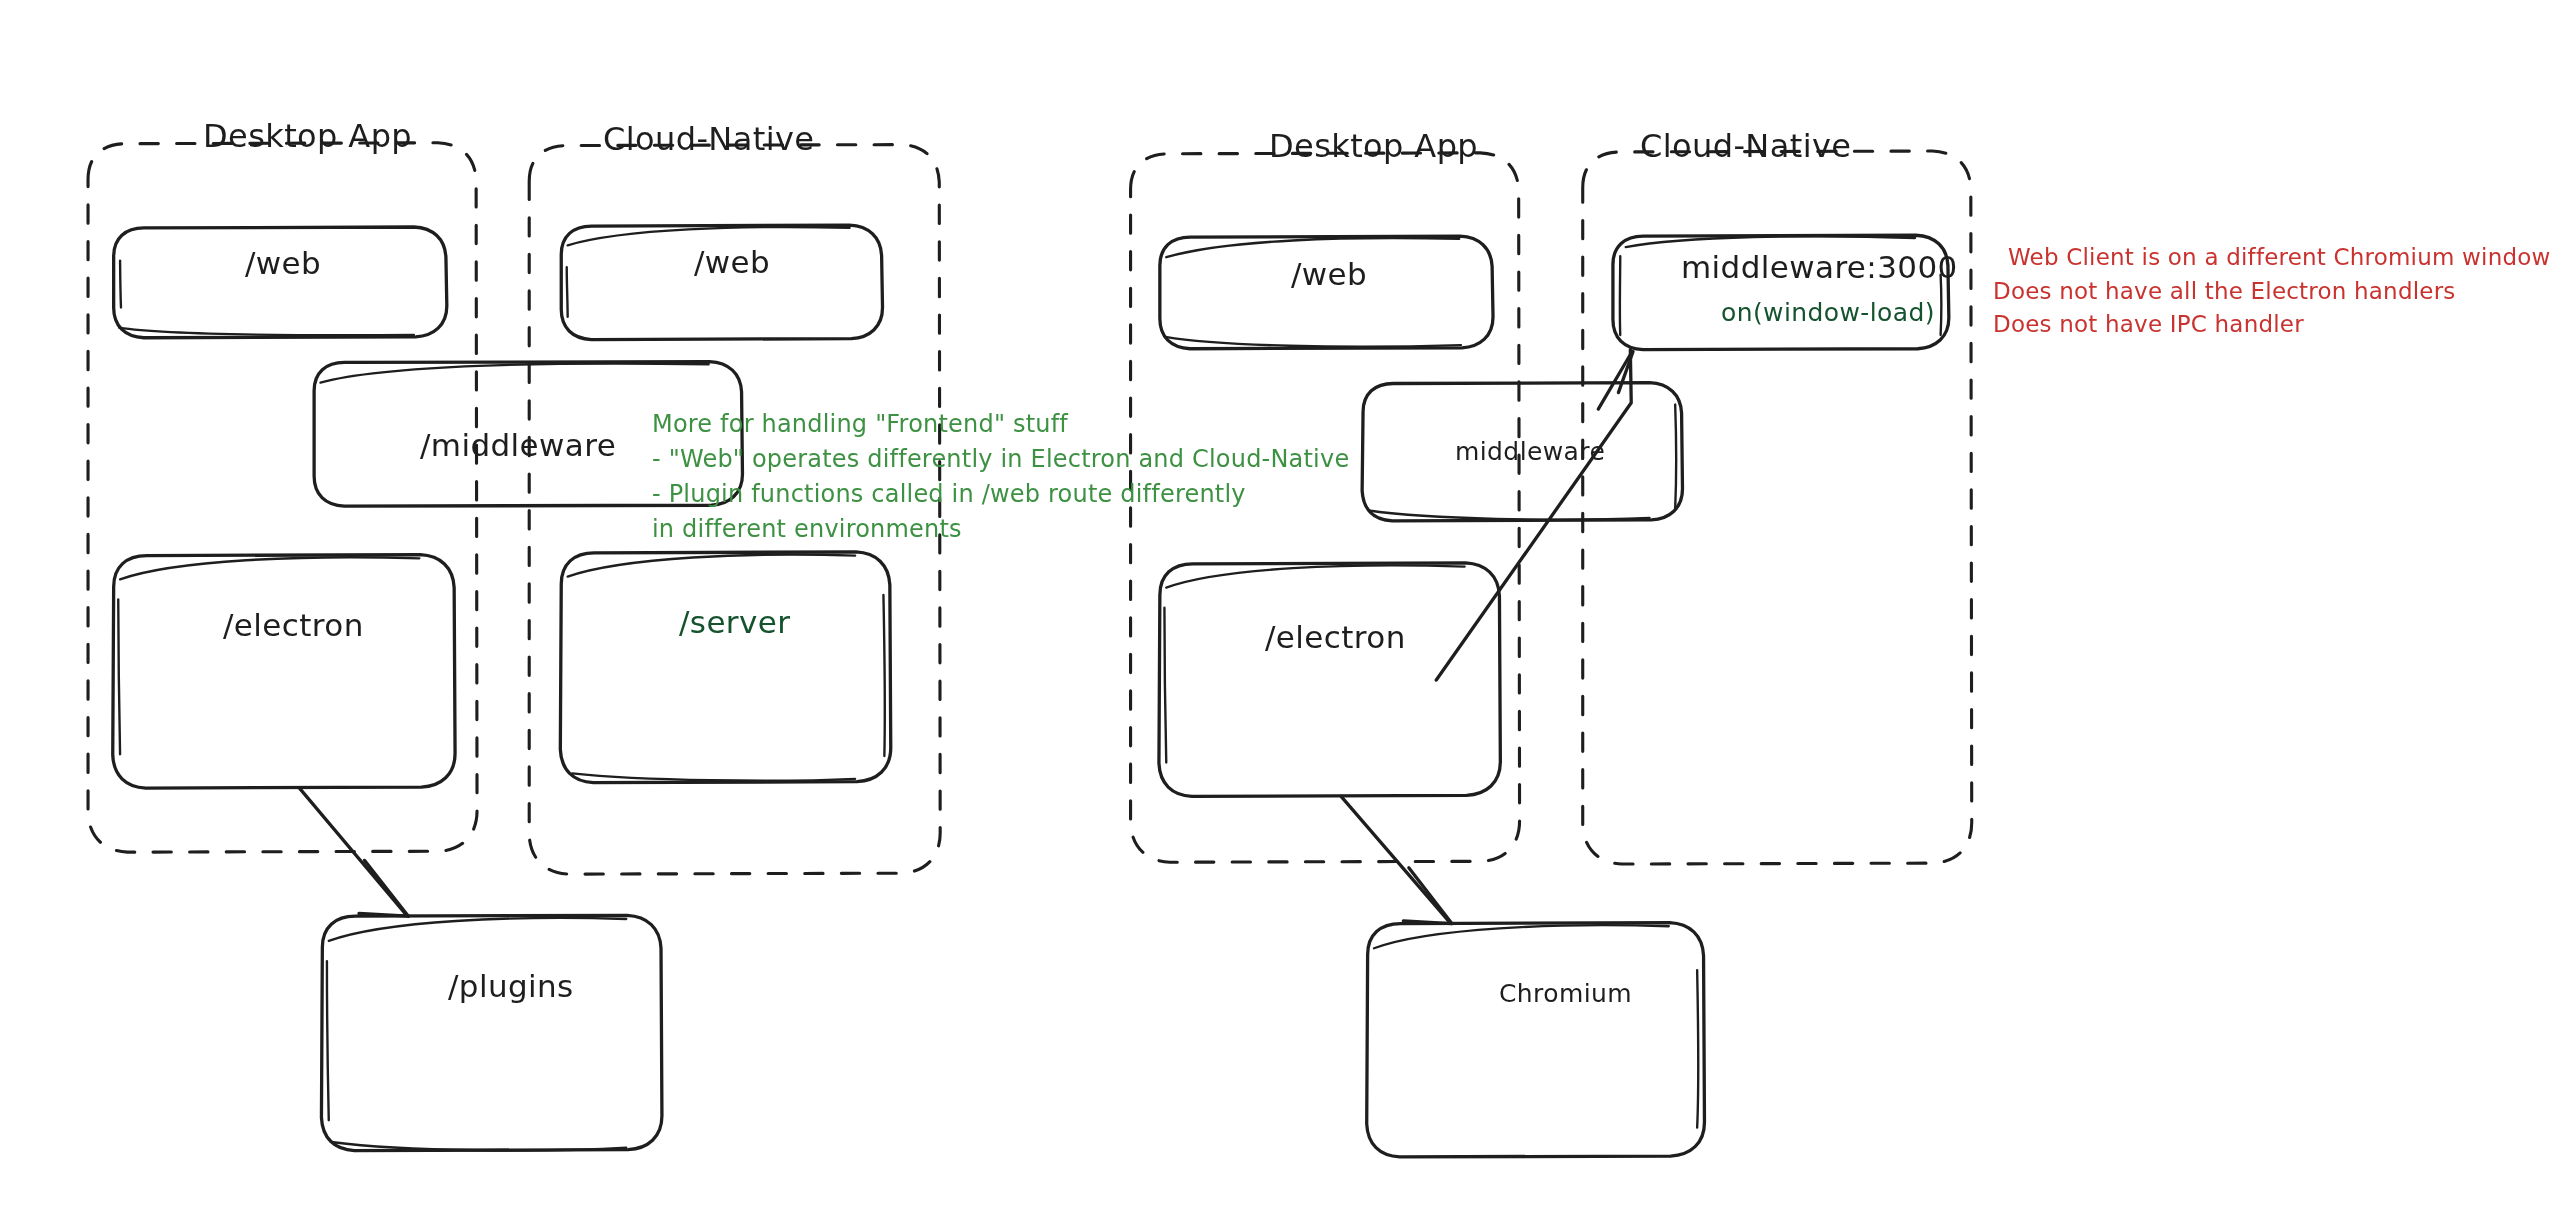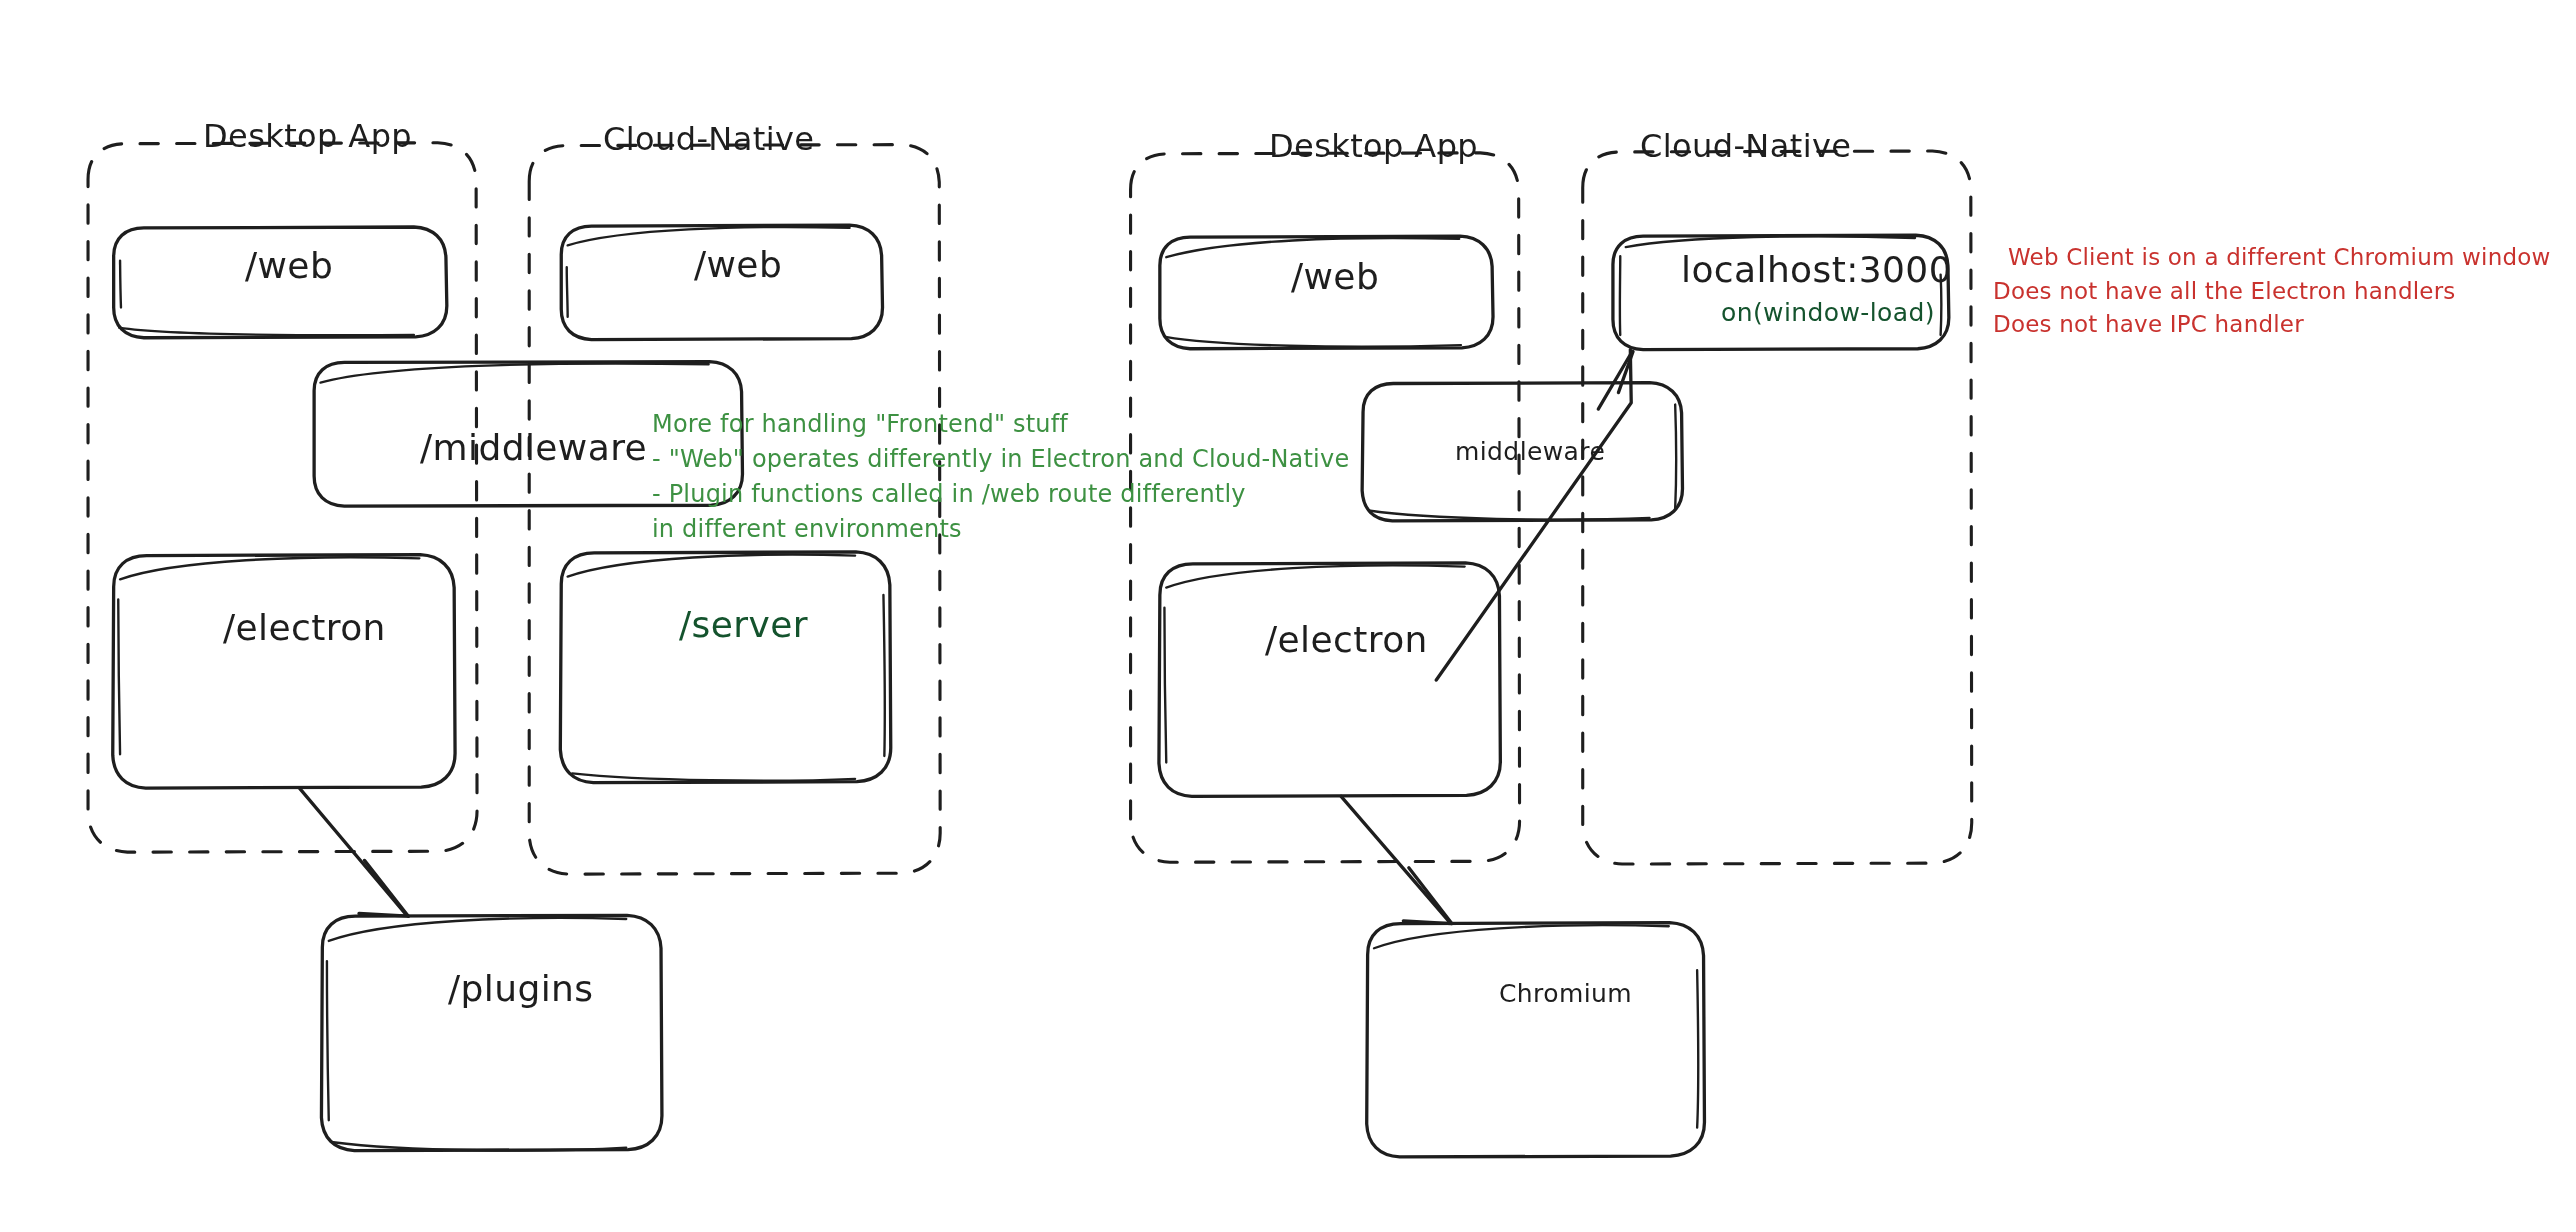--- a/index.html
+++ b/index.html
@@ -7,21 +7,21 @@
     width:2576px;height:1232px;position:relative;overflow:hidden;
     font-family:"DejaVu Sans", sans-serif;
   }
   #canvas{position:absolute;left:0;top:0;width:2576px;height:1232px;}
   .lbl{
     position:absolute;color:#1e1e1e;white-space:pre;
     font-family:"DejaVu Sans", sans-serif;
     letter-spacing:0.4px;
   }
   .grp-title{font-size:32px;}
-  .box-title{font-size:36px;}
+  .box-title{font-size:31px;}
   .box-title-sm{font-size:25px;}
   .note{
     position:absolute;white-space:pre;line-height:1.46;
     font-family:"DejaVu Sans", sans-serif;letter-spacing:0.2px;
   }
   .note-green{color:#3d9142;font-size:24px;}
   .note-red{color:#c9322e;font-size:23px;}
   .red-txt{color:#14532d;}
 </style>
 </head>
@@ -165,21 +165,21 @@
 <div class="note note-green" style="left:652px;top:442px;">- "Web" operates differently in Electron and Cloud-Native</div>
 <div class="note note-green" style="left:652px;top:477px;">- Plugin functions called in /web route differently</div>
 <div class="note note-green" style="left:652px;top:512px;">in different environments</div>
 
 <div class="lbl grp-title" style="left:1269px;top:127px;">Desktop App</div>
 
 <div class="lbl grp-title" style="left:1640px;top:127px;">Cloud-Native</div>
 
 <div class="lbl box-title" style="left:1291px;top:256px;">/web</div>
 
-<div class="lbl box-title" style="left:1681px;top:249px;">localhost:3000</div>
+<div class="lbl box-title" style="left:1681px;top:249px;">middleware:3000</div>
 
 <div class="lbl box-title-sm red-txt" style="left:1721px;top:298px;">on(window-load)</div>
 
 <div class="lbl box-title-sm" style="left:1455px;top:437px;">middleware</div>
 
 <div class="lbl box-title" style="left:1265px;top:619px;">/electron</div>
 
 <div class="lbl box-title-sm" style="left:1499px;top:979px;">Chromium</div>
 
 <div class="note note-red" style="left:1993px;top:241px;margin-left:15px;">Web Client is on a different Chromium window</div>

